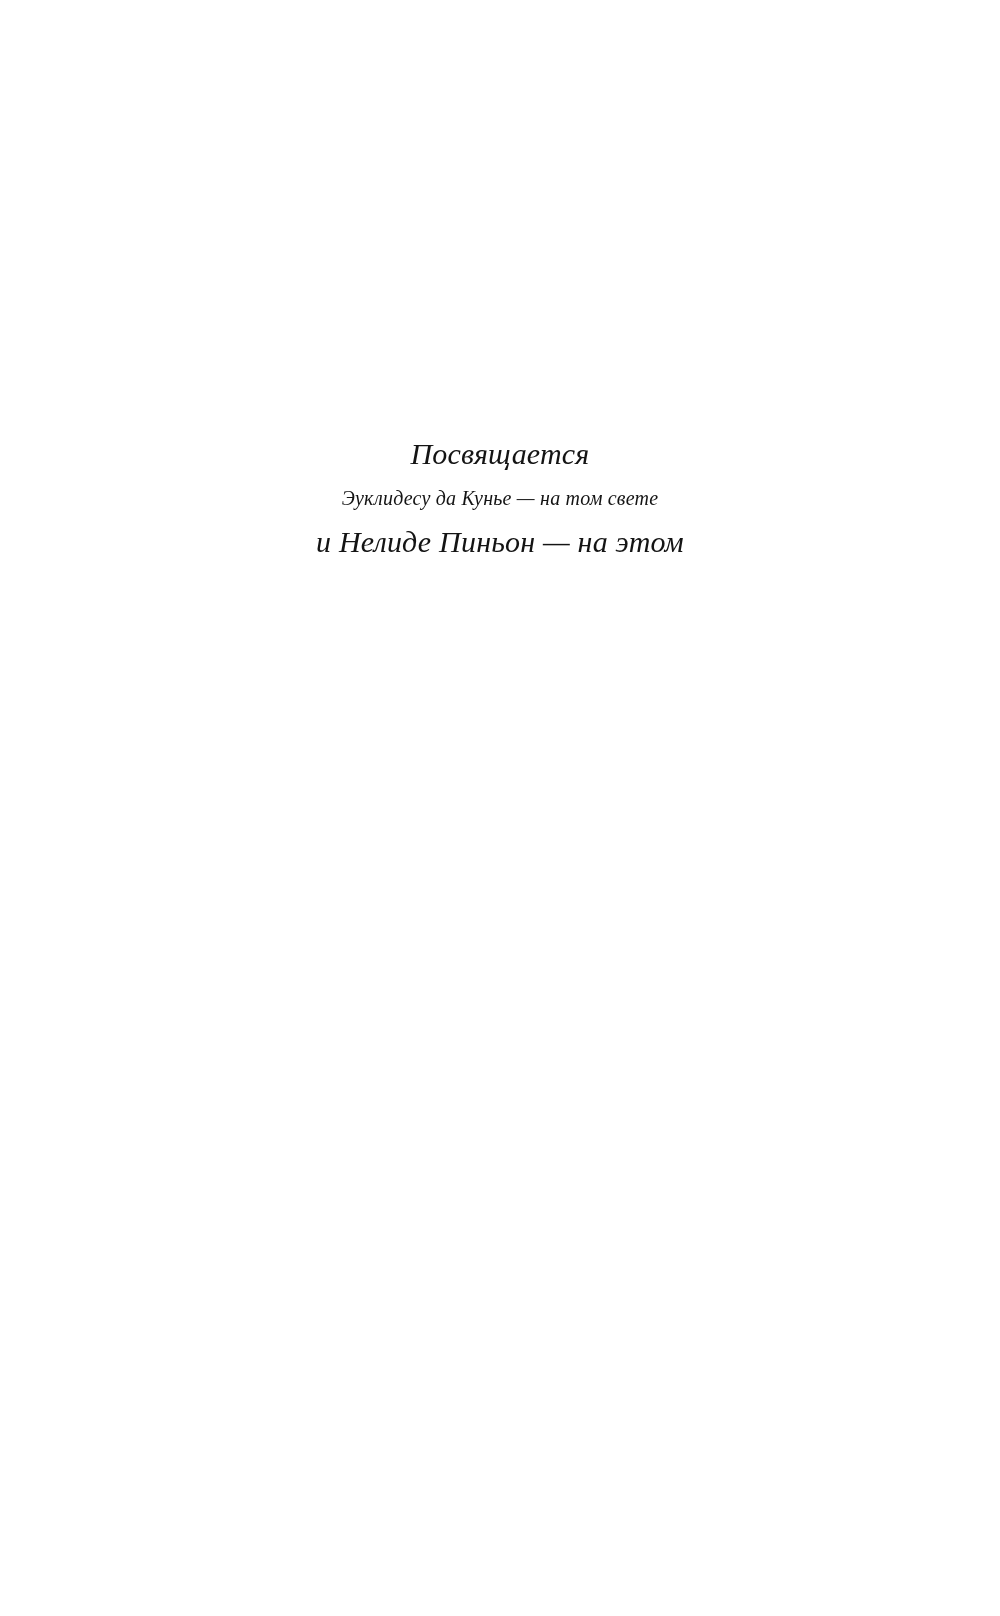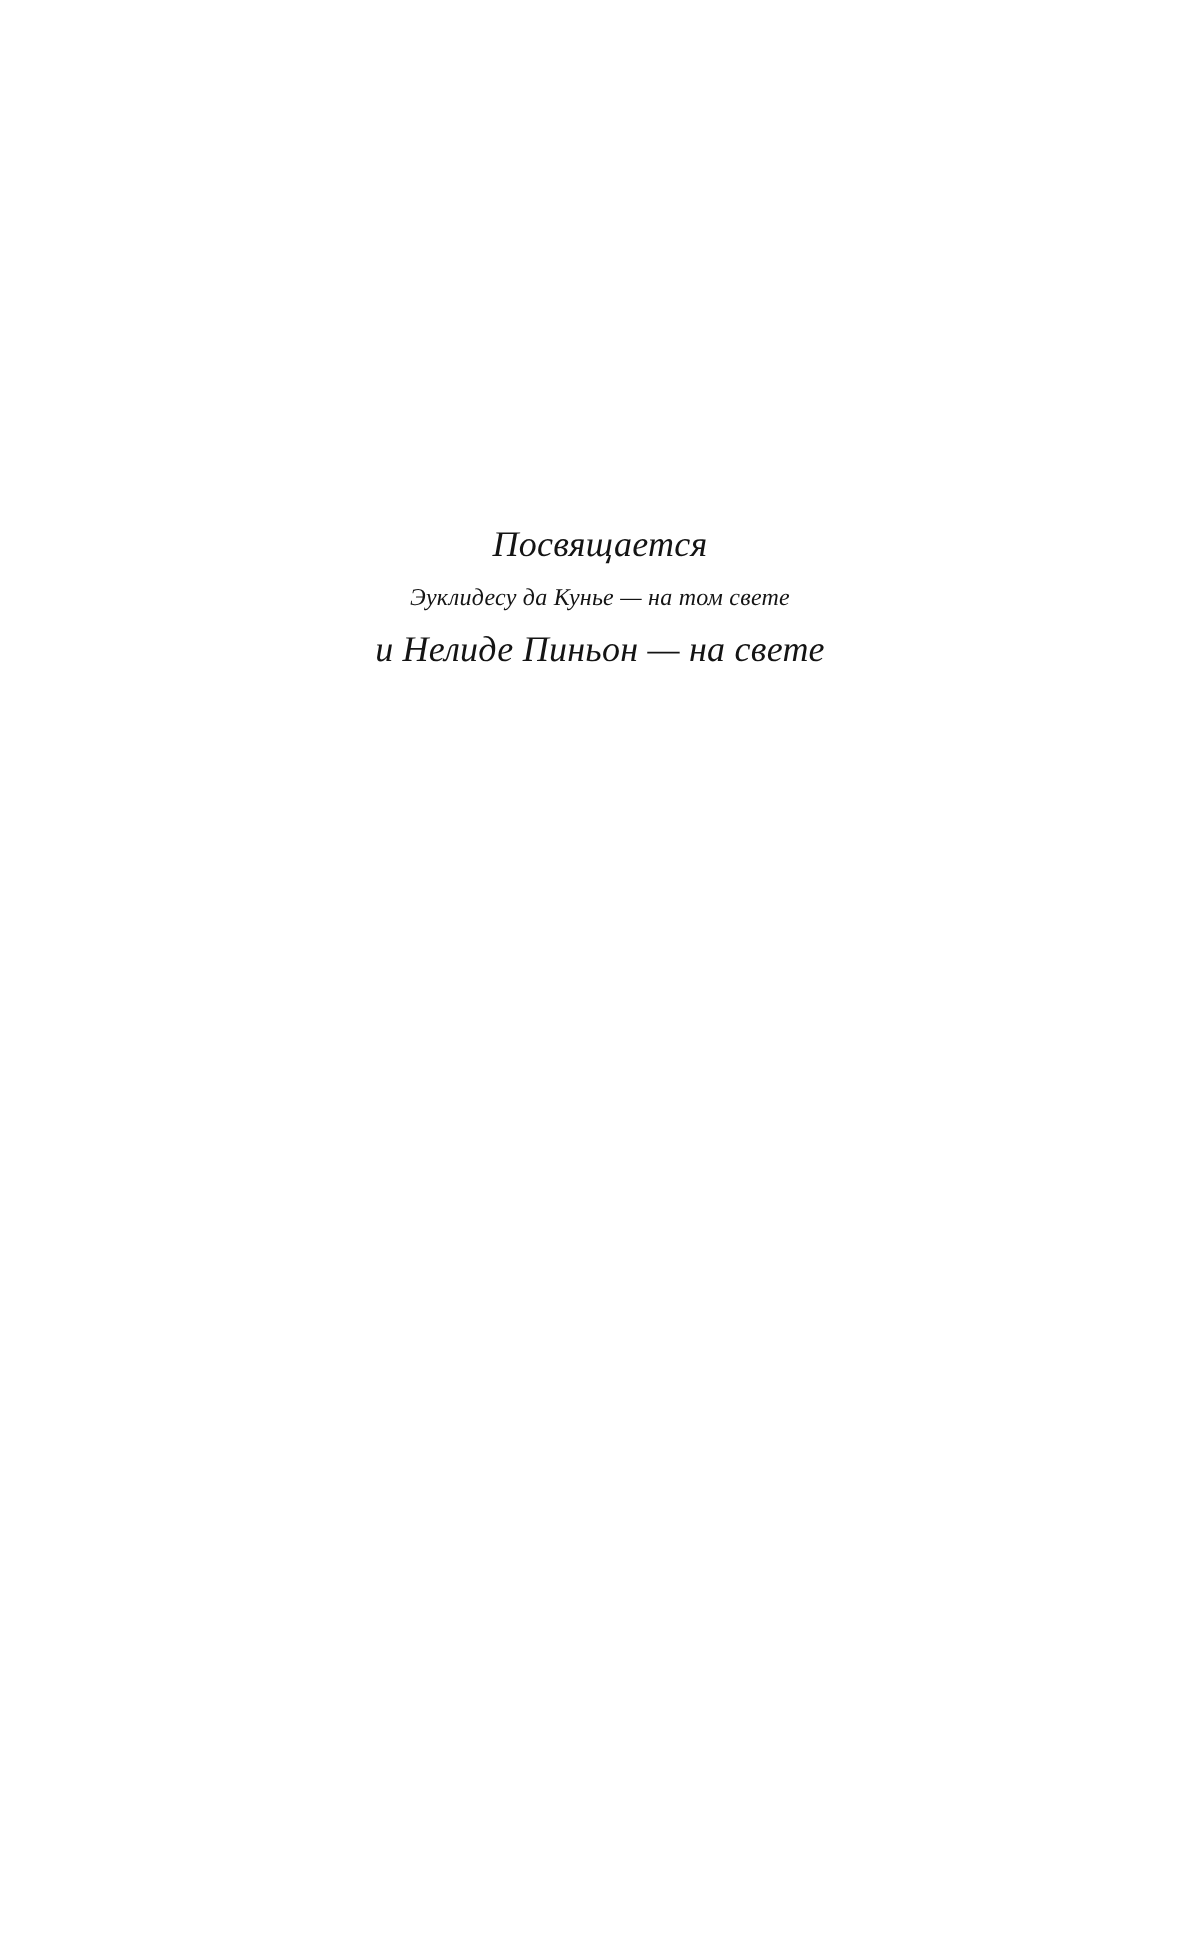--- a/index.html
+++ b/index.html
@@ -41,15 +41,15 @@
   .line-2 { font-size: 20px; }
   .line-3 { font-size: 30px; }
 </style>
 </head>
 <body>
 
 <div class="page">
   <div class="dedication">
     <span class="line line-1">Посвящается</span>
     <span class="line line-2">Эуклидесу да Кунье — на том свете</span>
-    <span class="line line-3">и Нелиде Пиньон — на свете</span>
+    <span class="line line-3">и Нелиде Пиньон — на этом</span>
   </div>
 </div>
 
 </body></html>

